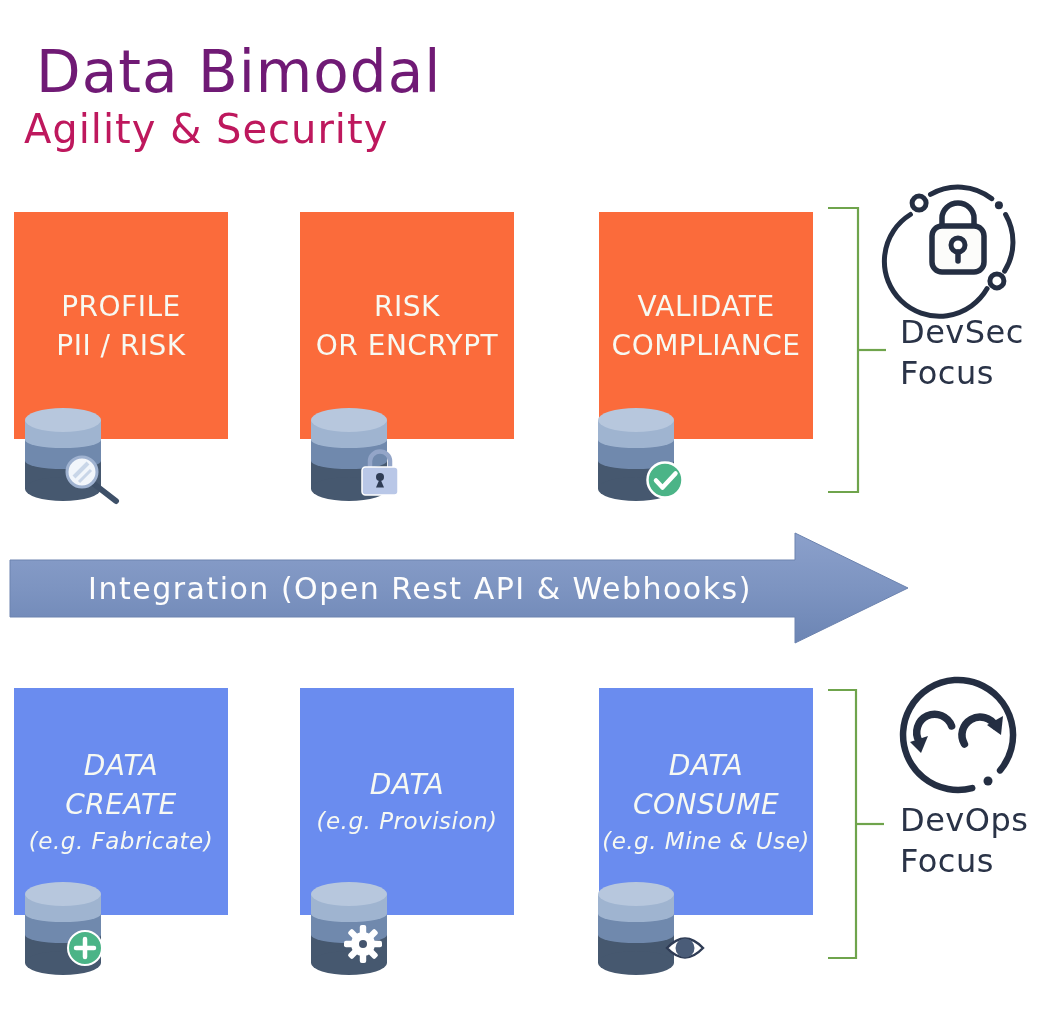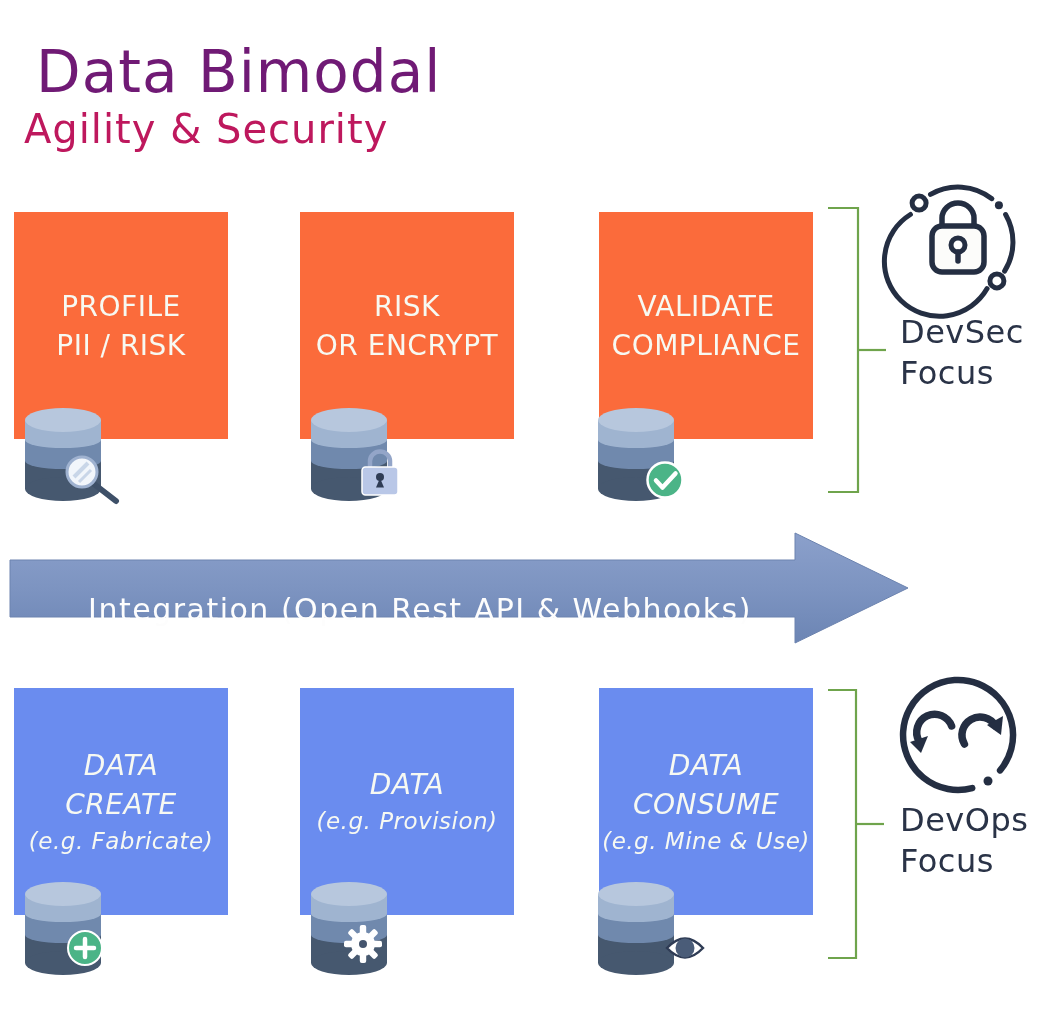--- a/index.html
+++ b/index.html
@@ -16,21 +16,21 @@
   .box { position:absolute; width:214px; height:227px;
          display:flex; flex-direction:column; justify-content:center; align-items:center;
          text-align:center; }
   .box.orange { background:#FB6B3B; top:212px; }
   .box.blue   { background:#6A8CEF; top:688px;font-style:italic; }
   .bx1 { left:14px; }  .bx2 { left:300px; }  .bx3 { left:599px; }
   .box .l1, .box .l2 { color:#F7F9F2; font-size:28px; line-height:39px; letter-spacing:0.5px; }
   .box .l3 { color:#F7F9F2; font-size:23px; line-height:34px; letter-spacing:0.5px; }
 
   .arrow-label { position:absolute; left:40px; top:566px; width:760px; text-align:center;
-                 font-size:30px; line-height:45px; color:#FDFDFD; letter-spacing:1.5px;margin-top:21px; }
+                 font-size:30px; line-height:45px; color:#FDFDFD; letter-spacing:1.5px; }
 
   .focus-label { position:absolute; left:900px; width:160px; font-size:32px; line-height:41px;
                  color:#2A3347; letter-spacing:0.5px; }
   .focus-devsec { top:312px; }
   .focus-devops { top:800px; }
 </style>
 </head>
 <body>
 
 <div class="canvas">

